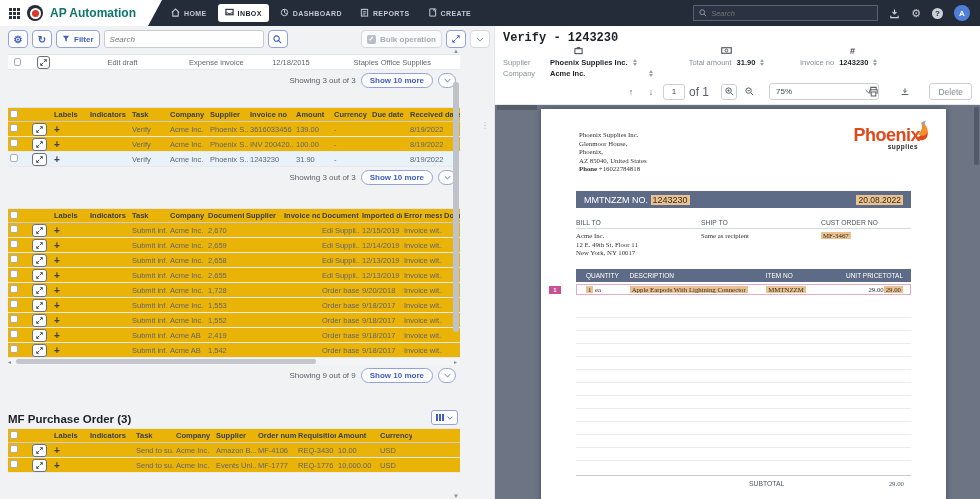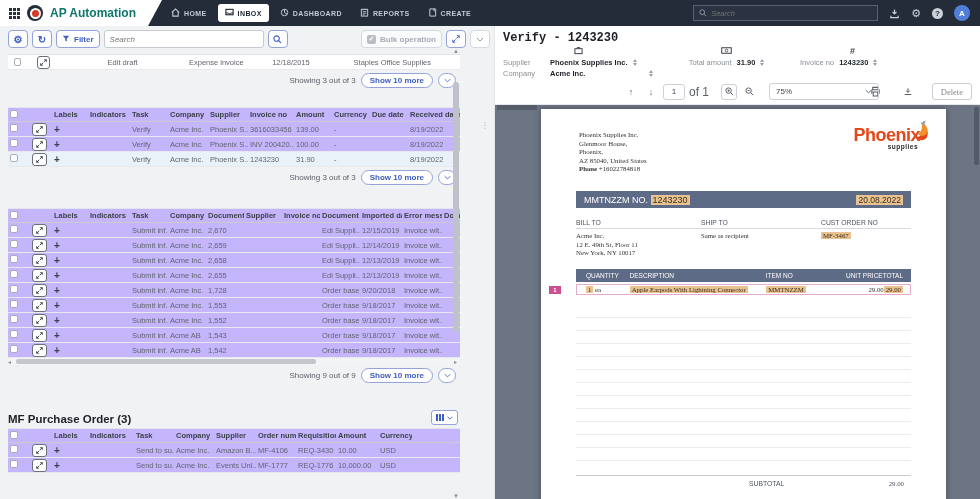--- a/index.html
+++ b/index.html
@@ -44,21 +44,21 @@
   .left-toolbar { display:flex; align-items:center; gap:4px; width:482px; }
   .btn { height:18px; border:1px solid #93a3d9; border-radius:4px; background:#fff; color:#3d5cc4; display:inline-flex; align-items:center; justify-content:center; gap:4px; font-size:8px; font-weight:bold; padding:0 5px; cursor:pointer; }
   .btn svg { stroke:#3d5cc4; fill:none; }
   .btn.sq { width:20px; padding:0; }
   .btn.light { border-color:#d5d8de; color:#8d939c; }
   .btn.light svg { stroke:#8d939c; }
   .btn.disabled { border-color:#d5d8de; color:#a7adb6; background:#fafbfc; }
   .chk-ic { width:9px; height:9px; background:#b9bec6; border-radius:2px; display:flex; align-items:center; justify-content:center; color:#fff; font-size:7px; }
   .search-input { height:18px; width:160px; border:1px solid #c6cad1; border-radius:3px; background:#fff; padding:0 5px; font-size:8px; font-style:italic; color:#8d939c; outline:none; font-family:"Liberation Sans",sans-serif; }
   .flex-sp { flex:1; }
-  table { border-collapse:collapse; table-layout:fixed; width:452px; background:#c4b5fd; }
+  table { border-collapse:collapse; table-layout:fixed; width:452px; background:#eab308; }
   th { font-size:7.5px; font-weight:bold; color:#3c4149; text-align:left; height:14px; border-bottom:1px solid #c9cdd3; border-top:1px solid #e2e5e9; padding:0 2px; white-space:nowrap; overflow:hidden; }
   td { font-size:7.5px; color:#61666e; height:15px; border-bottom:1px solid #e7e9ec; padding:0 2px; white-space:nowrap; overflow:hidden; }
   tr.hl td { background:#e9f1f9; }
   .cb { width:8px; height:8px; border:1px solid #a9adb5; border-radius:2px; background:#fff; display:inline-block; }
   .exp-btn { width:15px; height:13px; border:1px solid #6a6f78; border-radius:3px; background:#fff; display:inline-flex; align-items:center; justify-content:center; color:#3c414a; }
   .exp-btn svg { stroke:#3c414a; fill:none; }
   .plus { font-size:10px; font-weight:bold; color:#3c414a; }
 
   .section-head { display:flex; justify-content:space-between; align-items:flex-end; width:452px; padding:0 2px 3px 0; }
   .section-title { font-size:11.5px; font-weight:bold; color:#1c2127; }
@@ -96,21 +96,21 @@
   .tab { font-size:8.5px; color:#6a7077; padding:2px 8px 3px 8px; cursor:pointer; }
   .tab.active { color:#1c2127; border-bottom:2px solid #4666c8; font-weight:bold; }
 
   .viewer-toolbar { height:26px; border-bottom:1px solid #e6e8eb; display:flex; align-items:center; padding:0 8px; position:relative; }
   .vt-center { position:absolute; left:128px; display:flex; align-items:center; gap:4px; }
   .vt-btn { width:16px; height:16px; border:1px solid #cdd0d6; border-radius:3px; background:#fff; display:inline-flex; align-items:center; justify-content:center; color:#5a5f67; font-size:9px; cursor:pointer; }
   .vt-btn svg { stroke:#5a5f67; fill:none; }
   .page-input { width:22px; height:16px; border:1px solid #cdd0d6; border-radius:3px; text-align:center; font-size:8px; color:#41464e; outline:none; font-family:"Liberation Sans",sans-serif; }
   .of-lbl { font-size:12px; color:#5a5f67; margin-right:8px; }
   .zoom-select { width:110px; height:17px; border:1px solid #cdd0d6; border-radius:3px; display:flex; align-items:center; justify-content:space-between; padding:0 6px; font-size:8px; color:#41464e; margin-left:8px; cursor:pointer; }
-  .vt-right { margin-left:auto; display:flex; align-items:center; gap:16px;font-family:Liberation Serif, serif; }
+  .vt-right { margin-left:auto; display:flex; align-items:center; gap:16px; }
   .del-btn { height:17px; border:1px solid #cdd0d6; border-radius:3px; background:#fff; color:#84898f; font-size:8.5px; padding:0 8px; display:inline-flex; align-items:center; cursor:pointer; }
 
   .pdf-area { flex:1; background:#6d7585; position:relative; overflow:hidden; }
   .pdf-hthumb { position:absolute; left:2px; top:0; width:40px; height:5px; background:#565d6b; }
   .pdf-vscroll { position:absolute; right:0; top:0; bottom:0; width:7px; }
   .pdf-vscroll .thumb { width:5px; margin:2px 1px; height:58px; border-radius:2px; background:#545b68; }
 
   
   .page { position:absolute; left:46px; top:4px; width:405px; height:600px; background:#fff; box-shadow:0 0 6px rgba(0,0,0,.35); font-family:"Liberation Serif", serif; }
   .addr { position:absolute; left:38px; top:22px; font-size:6.8px; line-height:8.6px; color:#333; }
@@ -552,21 +552,21 @@
               <td><span class="cb"></span></td>
               <td><span class="exp-btn">
                   <svg width="7" height="7" viewBox="0 0 10 10">
                     <path d="M6 1h3v3M9 1L5.5 4.5M4 9H1V6M1 9l3.5-3.5" stroke-width="1.3"></path>
                   </svg>
                 </span></td>
               <td><span class="plus">+</span></td>
               <td></td>
               <td>Submit inf...</td>
               <td>Acme AB</td>
-              <td>1,543</td>
+              <td>2,419</td>
               <td></td>
               <td></td>
               <td>Order base...</td>
               <td>9/18/2017</td>
               <td>Invoice wit...</td>
               <td></td>
             </tr>
         <tr>
               <td><span class="cb"></span></td>
               <td><span class="exp-btn">

